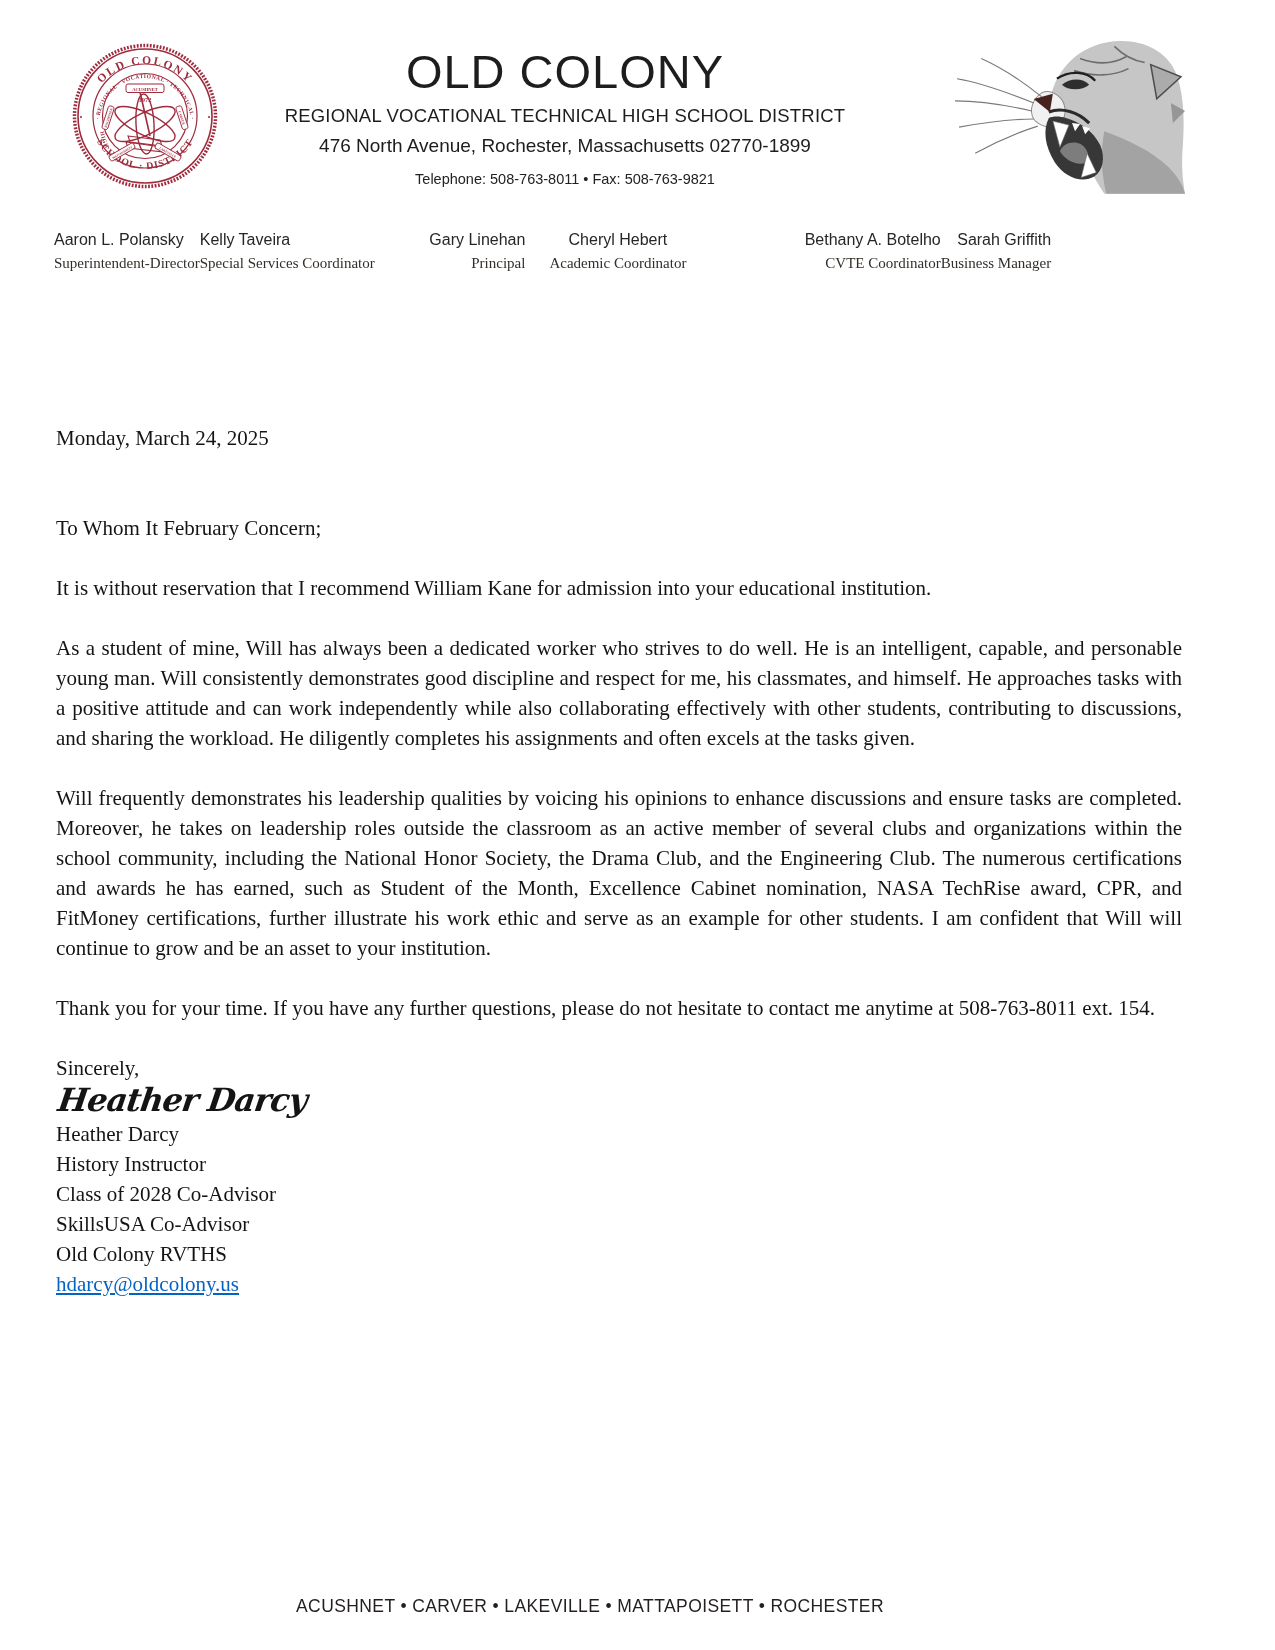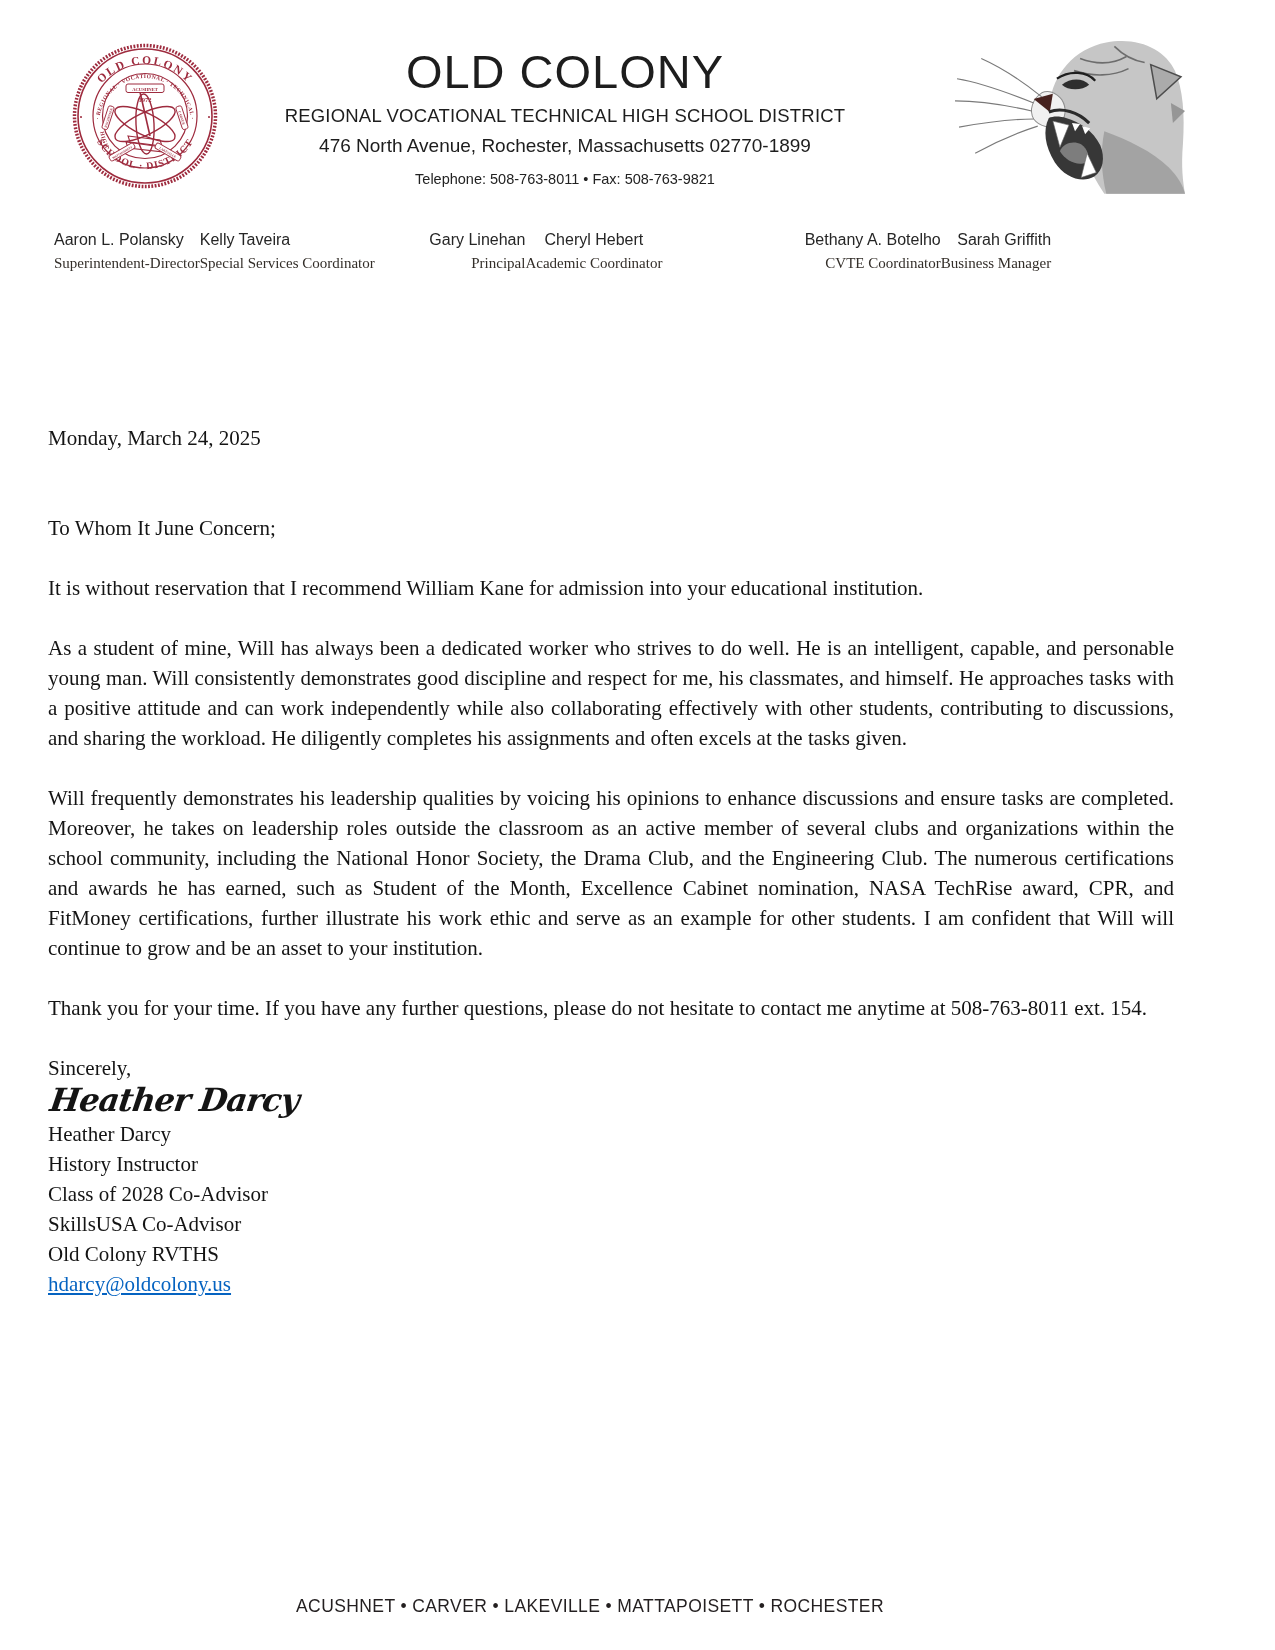--- a/index.html
+++ b/index.html
@@ -12,28 +12,28 @@
   .header-center{position:absolute;left:0;top:46px;width:1130px;text-align:center;font-family:"Liberation Sans",sans-serif;color:#1d1d1d;}
   .school-name{font-size:47px;line-height:52px;font-weight:400;letter-spacing:1px;}
   .district-line{font-size:18.5px;line-height:25px;margin-top:5px;letter-spacing:.2px;}
   .address-line{font-size:19px;line-height:25px;margin-top:5px;}
   .phone-line{font-size:14.5px;line-height:18px;margin-top:12px;color:#222;}
 
   
   .staff{position:absolute;left:54px;top:228px;width:1126px;display:grid;grid-template-columns:1fr 1fr 1fr;}
   .staff-col{display:flex;}
   .staff-col.left{text-align:left;}
-  .staff-col.center{text-align:center;}
+  .staff-col.center{text-align:center;gap:24px;}
   .staff-col.right{text-align:right;}
   .person{margin-bottom:13px;}
   .person .name{font-family:"Liberation Sans",sans-serif;font-size:16px;line-height:24px;color:#262626;}
   .person .title{font-family:"Liberation Serif",serif;font-size:15px;line-height:23px;color:#332e29;text-align:right;}
 
   
-  .letter{position:absolute;left:48px;top:423px;width:1126px;font-size:21px;line-height:30px;color:#141414;}
+  .letter{position:absolute;left:56px;top:423px;width:1126px;font-size:21px;line-height:30px;color:#141414;}
   .letter p{margin:0;}
   .letter .salutation{margin-top:60px;}
   .letter .para{margin-top:30px;text-align:justify;}
   .letter .closing{margin-top:30px;}
   .sig-script{font-family:"DejaVu Serif",serif;font-style:italic;font-weight:700;font-size:32px;line-height:34px;letter-spacing:-1px;transform:skewX(-8deg);transform-origin:left bottom;display:inline-block;}
   .sig-line{line-height:30px;}
   .email a{color:#0563C1;}
 
   
   .footer{position:absolute;left:0;top:1596px;width:1180px;text-align:center;font-family:"Liberation Sans",sans-serif;font-size:17.5px;letter-spacing:.4px;color:#231f20;}
@@ -179,21 +179,21 @@
       </div>
       <div class="person">
         <div class="name">Sarah Griffith</div>
         <div class="title">Business Manager</div>
       </div>
     </div>
   </div>
 
   <div class="letter">
     <p class="date">Monday, March 24, 2025</p>
-    <p class="salutation">To Whom It June Concern;</p>
+    <p class="salutation">To Whom It February Concern;</p>
     <p class="para">It is without reservation that I recommend William Kane for admission into your educational institution.</p>
     <p class="para">As a student of mine, Will has always been a dedicated worker who strives to do well. He is an intelligent, capable, and personable young man. Will consistently demonstrates good discipline and respect for me, his classmates, and himself. He approaches tasks with a positive attitude and can work independently while also collaborating effectively with other students, contributing to discussions, and sharing the workload. He diligently completes his assignments and often excels at the tasks given.</p>
     <p class="para">Will frequently demonstrates his leadership qualities by voicing his opinions to enhance discussions and ensure tasks are completed. Moreover, he takes on leadership roles outside the classroom as an active member of several clubs and organizations within the school community, including the National Honor Society, the Drama Club, and the Engineering Club. The numerous certifications and awards he has earned, such as Student of the Month, Excellence Cabinet nomination, NASA TechRise award, CPR, and FitMoney certifications, further illustrate his work ethic and serve as an example for other students. I am confident that Will will continue to grow and be an asset to your institution.</p>
     <p class="para">Thank you for your time. If you have any further questions, please do not hesitate to contact me anytime at 508-763-8011 ext. 154.</p>
     <p class="closing">Sincerely,</p>
     <div><span class="sig-script">Heather Darcy</span></div>
     <div class="sig-line">Heather Darcy</div>
     <div class="sig-line">History Instructor</div>
     <div class="sig-line">Class of 2028 Co-Advisor</div>
     <div class="sig-line">SkillsUSA Co-Advisor</div>

